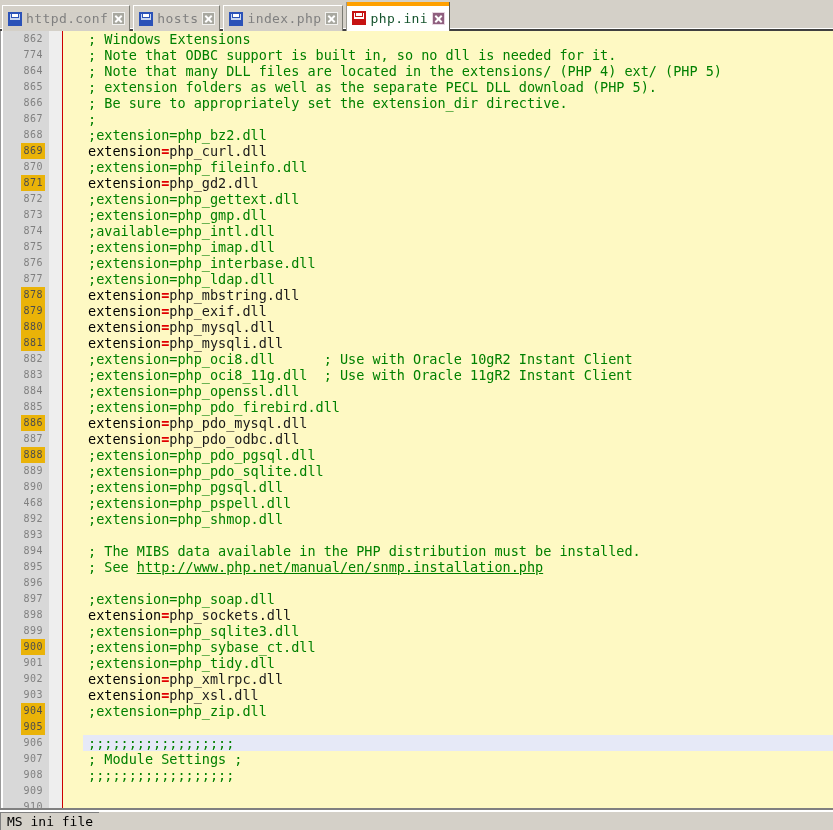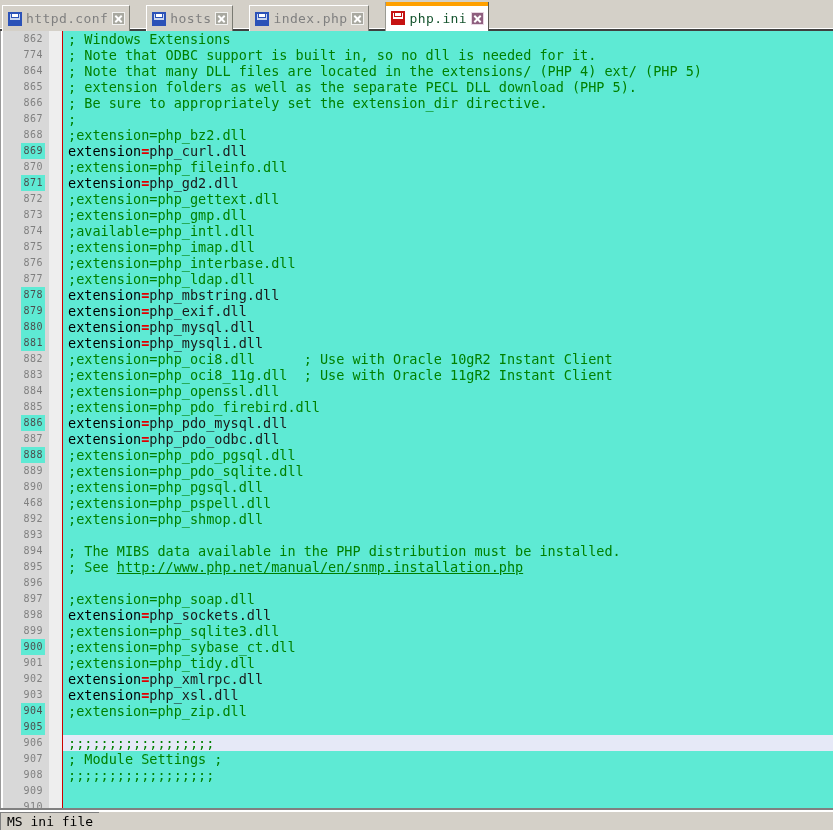--- a/index.html
+++ b/index.html
@@ -37,21 +37,21 @@
     background:#ffffff;
     border-bottom:2px solid #404040;
     box-sizing:border-box;
   }
   .tab {
     height: 26px;
     display: flex;
     align-items: center;
     gap: 4px;
     padding: 0 4px 0 5px;
-    margin-right: 16px;
+    margin-right: 3px;
     box-sizing: border-box;
     position: relative;
     background: #d4d0c8;
     border-top: 1px solid #ffffff;
     border-left: 1px solid #ffffff;
     border-right: 1px solid #7a7a72;
     border-bottom: none;
     font-size: 13px;
     letter-spacing: 0.4px;
     z-index: 1;
@@ -157,27 +157,28 @@
     color: #808080;
     text-align: right;
     padding-right: 18px;
     box-sizing: border-box;
     font-family: "DejaVu Sans Mono", monospace;
     letter-spacing: 0.5px;
     position: relative;
     z-index: 2;
   }
   .lnum .numbox { display:inline-block; padding:0 2px; }
-  .lnum.marked .numbox { background: #5eead4; color: #4d4d4d; }
+  .lnum.marked .numbox { background: #eab308; color: #4d4d4d; }
 
   .code {
     flex: 1 1 auto;
-    background: #5eead4;
+    background: #fef9c3;
     position: relative;
     overflow: hidden;
+    padding-left: 20px;
   }
   .cline {
     height: 16px;
     line-height: 16px;
     font-size: 13.5px;
     white-space: pre;
     padding-left: 5px;
     font-family: "DejaVu Sans Mono", monospace;
     color: #000000;
     letter-spacing: 0px;

